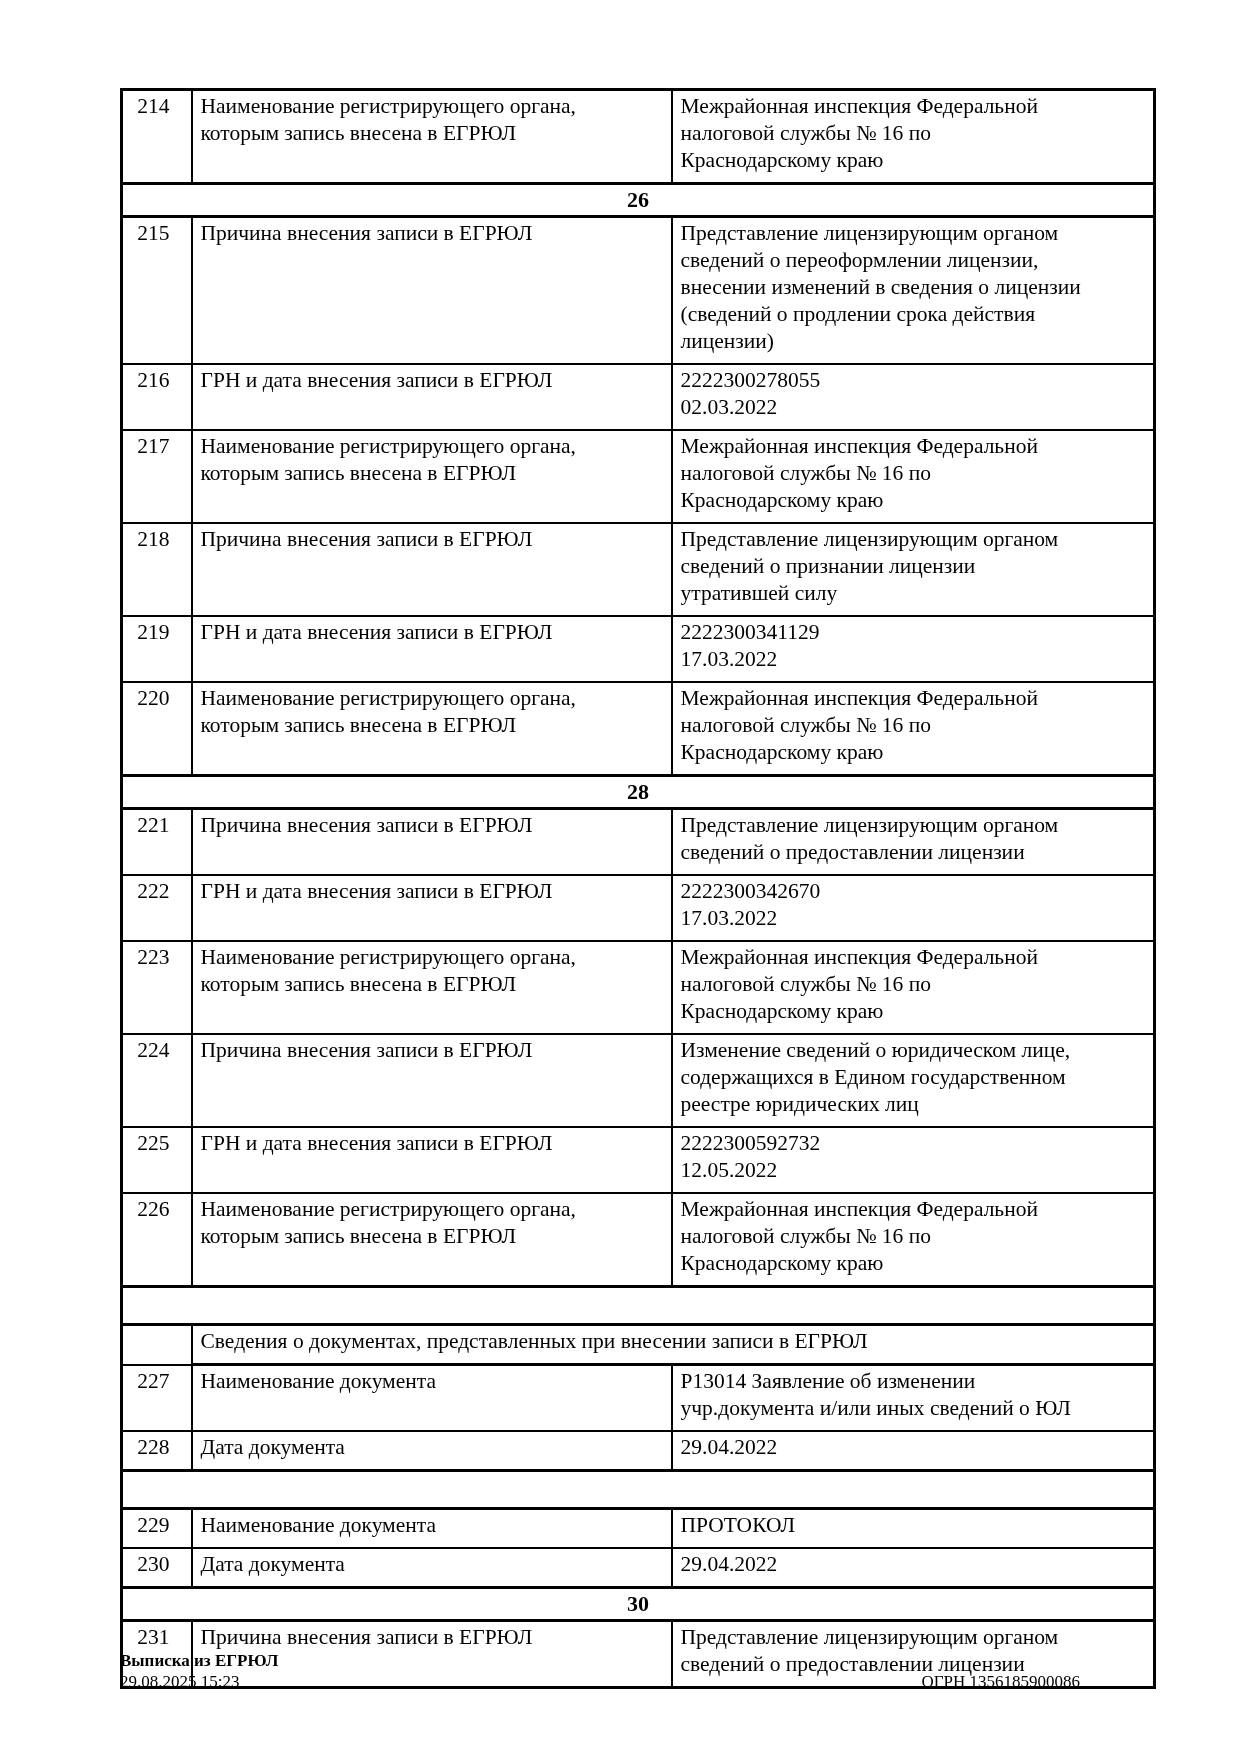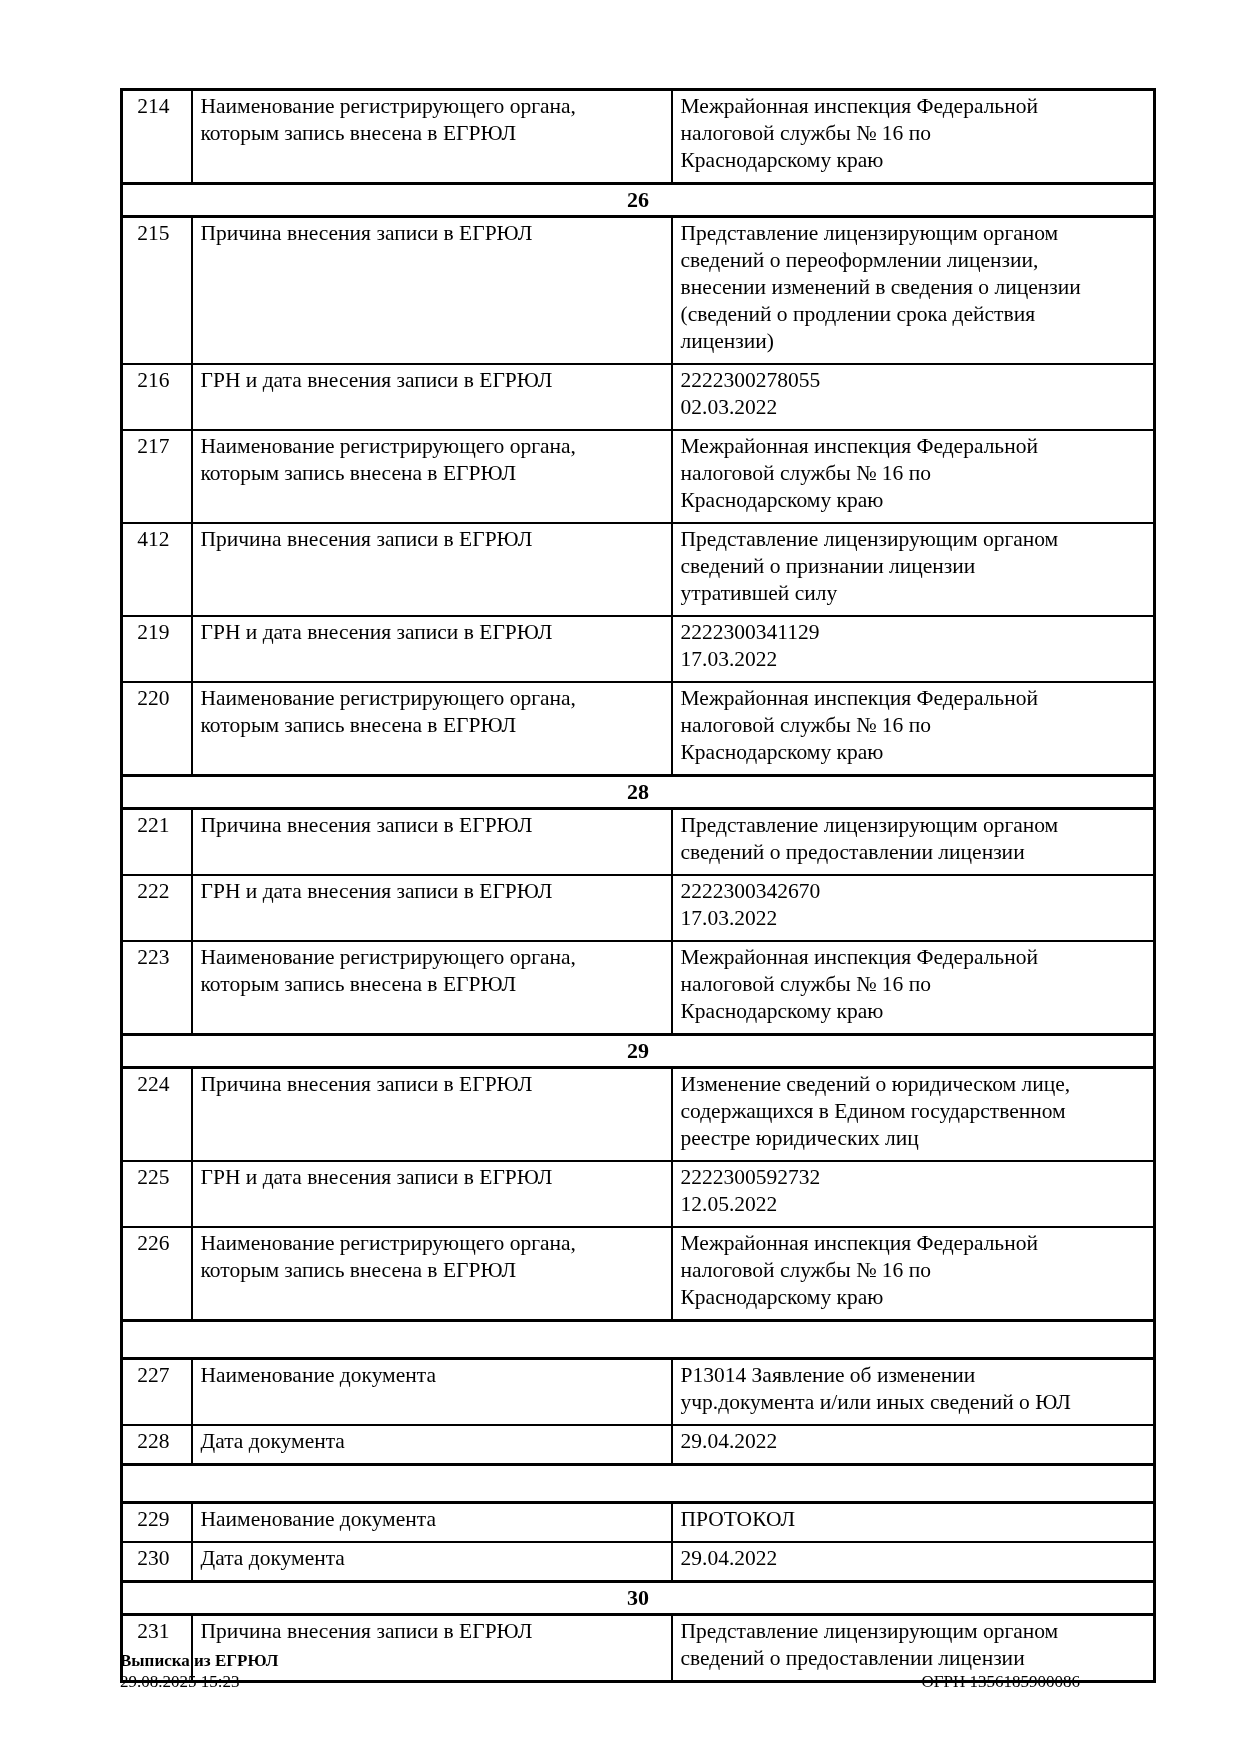--- a/index.html
+++ b/index.html
@@ -112,21 +112,21 @@
           <div>Наименование регистрирующего органа,</div>
           <div>которым запись внесена в ЕГРЮЛ</div>
         </td>
         <td class="value">
           <div>Межрайонная инспекция Федеральной</div>
           <div>налоговой службы № 16 по</div>
           <div>Краснодарскому краю</div>
         </td>
       </tr>
       <tr class="row-data">
-        <td class="num">412</td>
+        <td class="num">218</td>
         <td class="label">
           <div>Причина внесения записи в ЕГРЮЛ</div>
         </td>
         <td class="value">
           <div>Представление лицензирующим органом</div>
           <div>сведений о признании лицензии</div>
           <div>утратившей силу</div>
         </td>
       </tr>
       <tr class="row-data">
@@ -178,23 +178,20 @@
         <td class="num">223</td>
         <td class="label">
           <div>Наименование регистрирующего органа,</div>
           <div>которым запись внесена в ЕГРЮЛ</div>
         </td>
         <td class="value">
           <div>Межрайонная инспекция Федеральной</div>
           <div>налоговой службы № 16 по</div>
           <div>Краснодарскому краю</div>
         </td>
-      </tr>
-      <tr class="row-section">
-        <td class="section-num" colspan="3">29</td>
       </tr>
       <tr class="row-data">
         <td class="num">224</td>
         <td class="label">
           <div>Причина внесения записи в ЕГРЮЛ</div>
         </td>
         <td class="value">
           <div>Изменение сведений о юридическом лице,</div>
           <div>содержащихся в Едином государственном</div>
           <div>реестре юридических лиц</div>
@@ -217,20 +214,24 @@
           <div>которым запись внесена в ЕГРЮЛ</div>
         </td>
         <td class="value">
           <div>Межрайонная инспекция Федеральной</div>
           <div>налоговой службы № 16 по</div>
           <div>Краснодарскому краю</div>
         </td>
       </tr>
       <tr class="row-empty">
         <td class="empty" colspan="3"></td>
+      </tr>
+      <tr class="row-subheader">
+        <td class="num"></td>
+        <td class="subtitle" colspan="2">Сведения о документах, представленных при внесении записи в ЕГРЮЛ</td>
       </tr>
       <tr class="row-data">
         <td class="num">227</td>
         <td class="label">
           <div>Наименование документа</div>
         </td>
         <td class="value">
           <div>Р13014 Заявление об изменении</div>
           <div>учр.документа и/или иных сведений о ЮЛ</div>
         </td>

